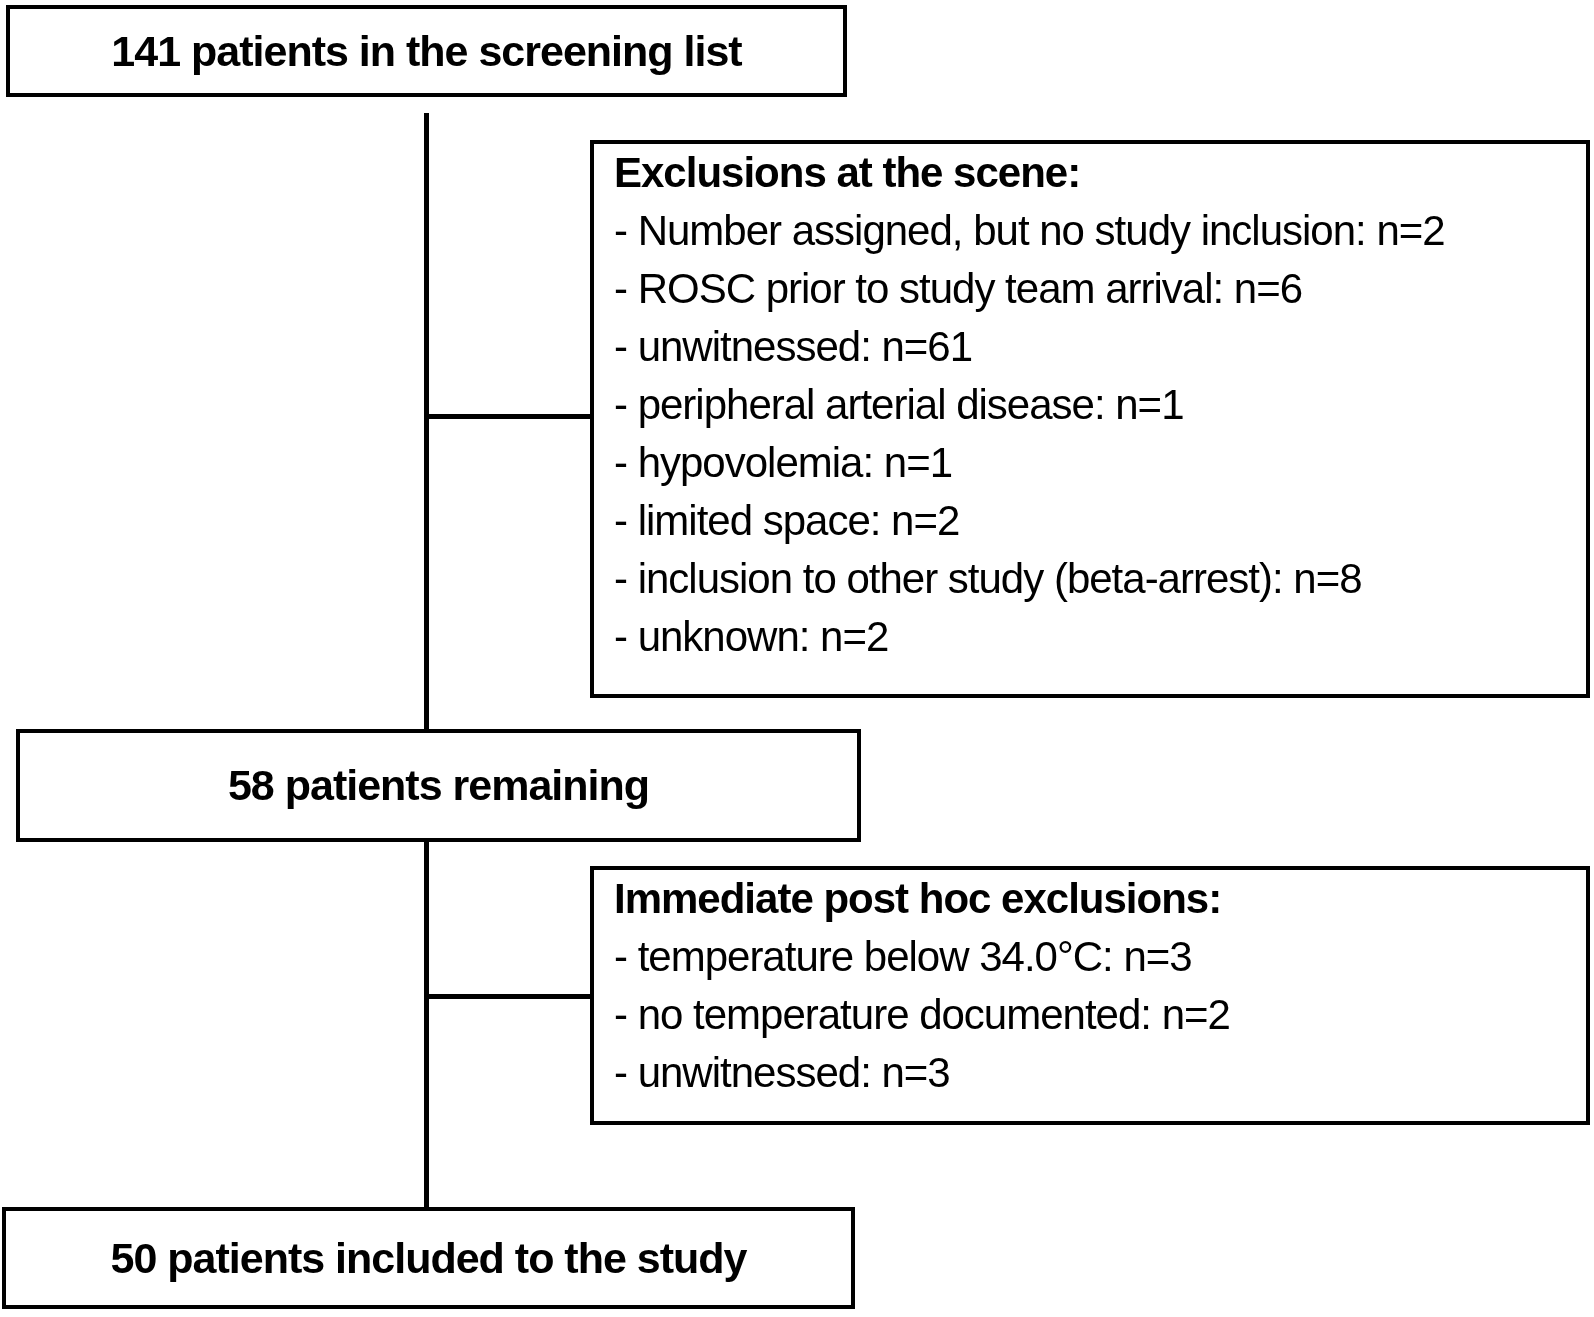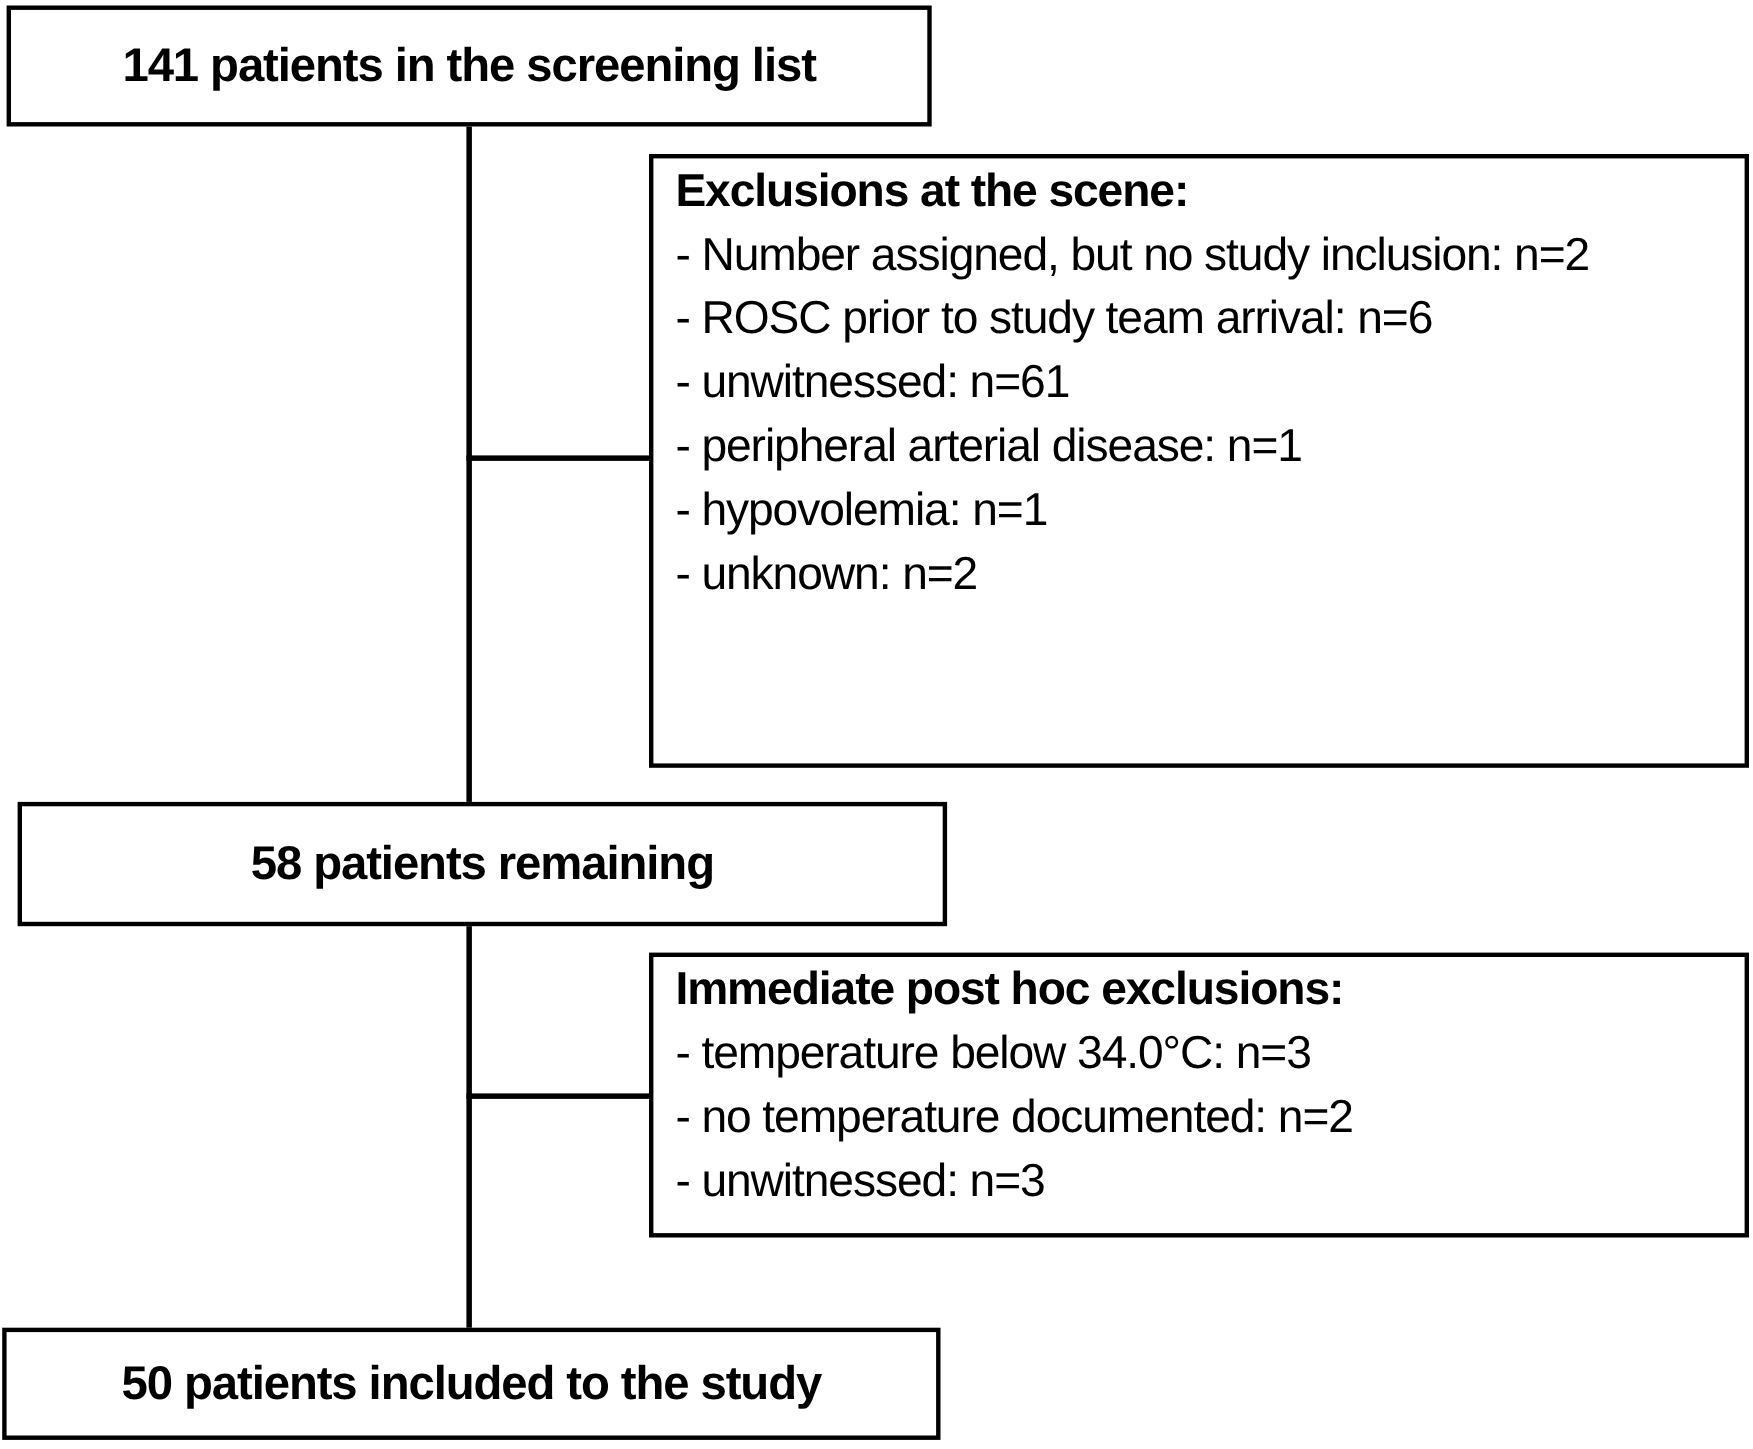--- a/index.html
+++ b/index.html
@@ -51,31 +51,33 @@
 </head>
 <body>
 
 <div class="canvas">
 
   <div class="vline" style="left:424px; top:113px; width:5px; height:619px;"></div>
   <div class="hline" style="left:424px; top:414px; width:168px; height:5px;"></div>
   <div class="vline" style="left:424px; top:841px; width:5px; height:370px;"></div>
   <div class="hline" style="left:424px; top:994px; width:168px; height:5px;"></div>
 
-  <div class="node title-node" style="left:6px; top:5px; width:841px; height:110px;">
+  <div class="node title-node" style="left:6px; top:5px; width:841px; height:92px;">
     <span>141 patients in the screening list</span>
   </div>
 
   <div class="node list-node" style="left:590px; top:140px; width:1000px; height:558px;">
     <div class="list-title">Exclusions at the scene:</div>
     <div class="list-item">- Number assigned, but no study inclusion: n=2</div>
     <div class="list-item">- ROSC prior to study team arrival: n=6</div>
     <div class="list-item">- unwitnessed: n=61</div>
     <div class="list-item">- peripheral arterial disease: n=1</div>
     <div class="list-item">- hypovolemia: n=1</div>
+    <div class="list-item">- limited space: n=2</div>
+    <div class="list-item">- inclusion to other study (beta-arrest): n=8</div>
     <div class="list-item">- unknown: n=2</div>
   </div>
 
   <div class="node title-node" style="left:2px; top:729px; width:845px; height:113px;margin-left:14px;">
     <span>58 patients remaining</span>
   </div>
 
   <div class="node list-node" style="left:590px; top:866px; width:1000px; height:259px;">
     <div class="list-title">Immediate post hoc exclusions:</div>
     <div class="list-item">- temperature below 34.0°C: n=3</div>

